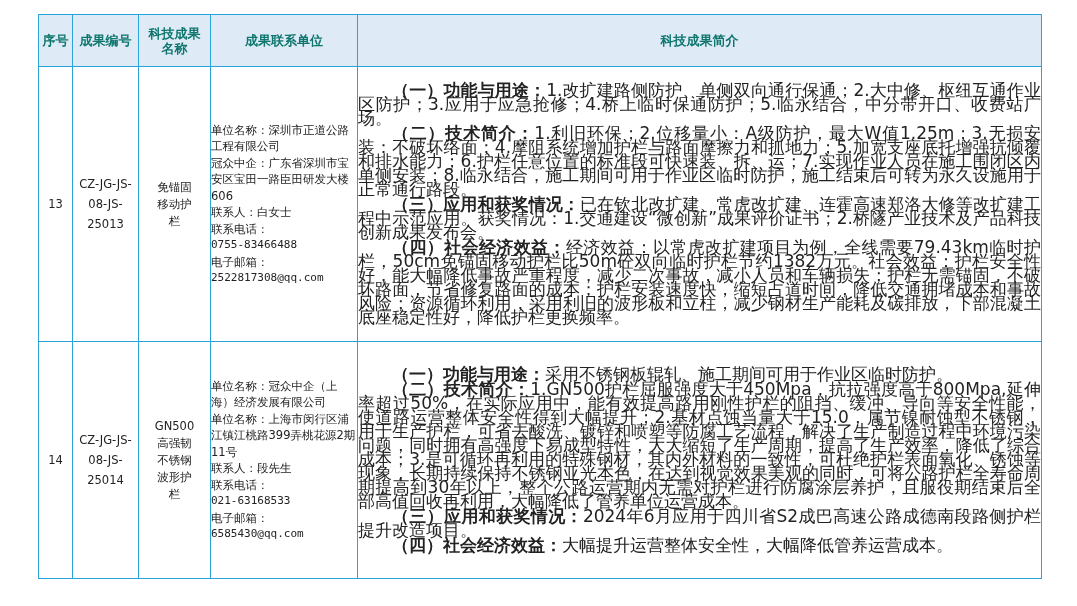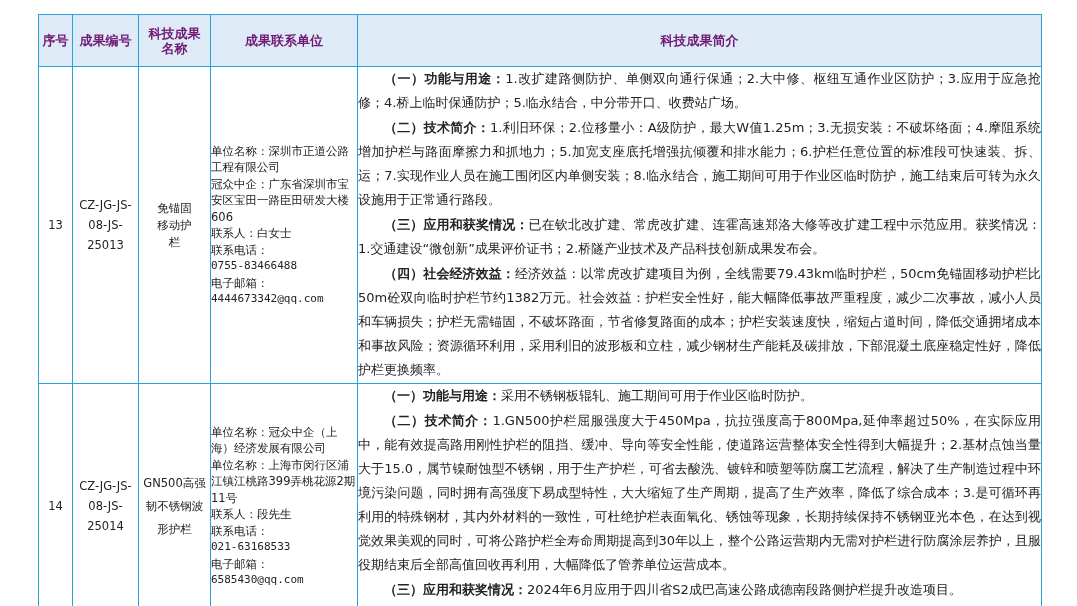--- a/index.html
+++ b/index.html
@@ -1,27 +1,27 @@
 <!DOCTYPE html>
 <html><head>
 <meta charset="utf-8">
 <style>
   html, body { margin:0; padding:0; background:#ffffff; }
   body { width:1077px; height:606px; position:relative; overflow:hidden;
          font-family:"DejaVu Sans","Liberation Sans",sans-serif; color:#222; }
   table.main { position:absolute; left:38px; top:14px; border-collapse:collapse;
                table-layout:fixed; width:1003px; }
   table.main td, table.main th { border:1.5px solid #2aa3db; padding:0; }
-  th { background:#deebf7; color:#701a75; font-weight:bold; font-size:13px;
+  th { background:#deebf7; color:#0f766e; font-weight:bold; font-size:13px;
        height:51px; text-align:center; vertical-align:middle; line-height:15px;margin-left:16px; }
   td.c { text-align:center; vertical-align:middle; font-size:11.5px; line-height:20px; color:#222; }
   td.contact { vertical-align:middle; font-size:11.5px; line-height:16.5px; padding:4px 6px 4px 6px;margin-left:16px; }
   td.contact .line { display:block; }
   td.contact .mono { font-family:"DejaVu Sans Mono","Liberation Mono",monospace; font-size:11px; }
-  td.desc { vertical-align:middle; font-size:13px; line-height:24px; padding:6px 6px 6px 8px; text-align:justify; }
+  td.desc { vertical-align:middle; font-size:17px; line-height:14px; padding:6px 6px 6px 8px; text-align:justify; }
   td.desc p { margin:0 0 1px 0; text-indent:2em; }
   td.desc b { font-weight:bold; }
   .row13 td { height:274px; }
   .row14 td { height:236px; }
 </style>
 </head>
 <body>
 
 <table class="main">
   <colgroup>
@@ -52,38 +52,38 @@
         <span style="display:block">25013</span>
       </td>
       <td class="c" style="line-height:17px;padding:0 16px;">免锚固移动护栏</td>
       <td class="contact">
         <span class="line">单位名称：深圳市正道公路工程有限公司</span>
         <span class="line">冠众中企：广东省深圳市宝安区宝田一路臣田研发大楼606</span>
         <span class="line">联系人：白女士</span>
         <span class="line">联系电话：</span>
         <span class="line mono">0755-83466488</span>
         <span class="line">电子邮箱：</span>
-        <span class="line mono">4444673342@qq.com</span>
+        <span class="line mono">2522817308@qq.com</span>
       </td>
       <td class="desc">
         <p><b>（一）功能与用途：</b><span>1.改扩建路侧防护、单侧双向通行保通；2.大中修、枢纽互通作业区防护；3.应用于应急抢修；4.桥上临时保通防护；5.临永结合，中分带开口、收费站广场。</span></p>
         <p><b>（二）技术简介：</b><span>1.利旧环保；2.位移量小：A级防护，最大W值1.25m；3.无损安装：不破坏络面；4.摩阻系统增加护栏与路面摩擦力和抓地力；5.加宽支座底托增强抗倾覆和排水能力；6.护栏任意位置的标准段可快速装、拆、运；7.实现作业人员在施工围闭区内单侧安装；8.临永结合，施工期间可用于作业区临时防护，施工结束后可转为永久设施用于正常通行路段。</span></p>
         <p><b>（三）应用和获奖情况：</b><span>已在钦北改扩建、常虎改扩建、连霍高速郑洛大修等改扩建工程中示范应用。获奖情况：1.交通建设“微创新”成果评价证书；2.桥隧产业技术及产品科技创新成果发布会。</span></p>
         <p><b>（四）社会经济效益：</b><span>经济效益：以常虎改扩建项目为例，全线需要79.43km临时护栏，50cm免锚固移动护栏比50m砼双向临时护栏节约1382万元。社会效益：护栏安全性好，能大幅降低事故严重程度，减少二次事故，减小人员和车辆损失；护栏无需锚固，不破坏路面，节省修复路面的成本；护栏安装速度快，缩短占道时间，降低交通拥堵成本和事故风险；资源循环利用，采用利旧的波形板和立柱，减少钢材生产能耗及碳排放，下部混凝土底座稳定性好，降低护栏更换频率。</span></p>
       </td>
     </tr>
 
     <tr class="row14">
       <td class="c">14</td>
       <td class="c">
         <span style="display:block">CZ-JG-JS-</span>
         <span style="display:block">08-JS-</span>
         <span style="display:block">25014</span>
       </td>
-      <td class="c" style="line-height:23px;padding:0 3px;">GN500高强韧不锈钢波形护栏</td>
+      <td class="c" style="line-height:17px;padding:0 15px;">GN500高强韧不锈钢波形护栏</td>
       <td class="contact">
         <span class="line">单位名称：冠众中企（上海）经济发展有限公司</span>
         <span class="line">单位名称：上海市闵行区浦江镇江桃路399弄桃花源2期11号</span>
         <span class="line">联系人：段先生</span>
         <span class="line">联系电话：</span>
         <span class="line mono">021-63168533</span>
         <span class="line">电子邮箱：</span>
         <span class="line mono">6585430@qq.com</span>
       </td>
       <td class="desc">

